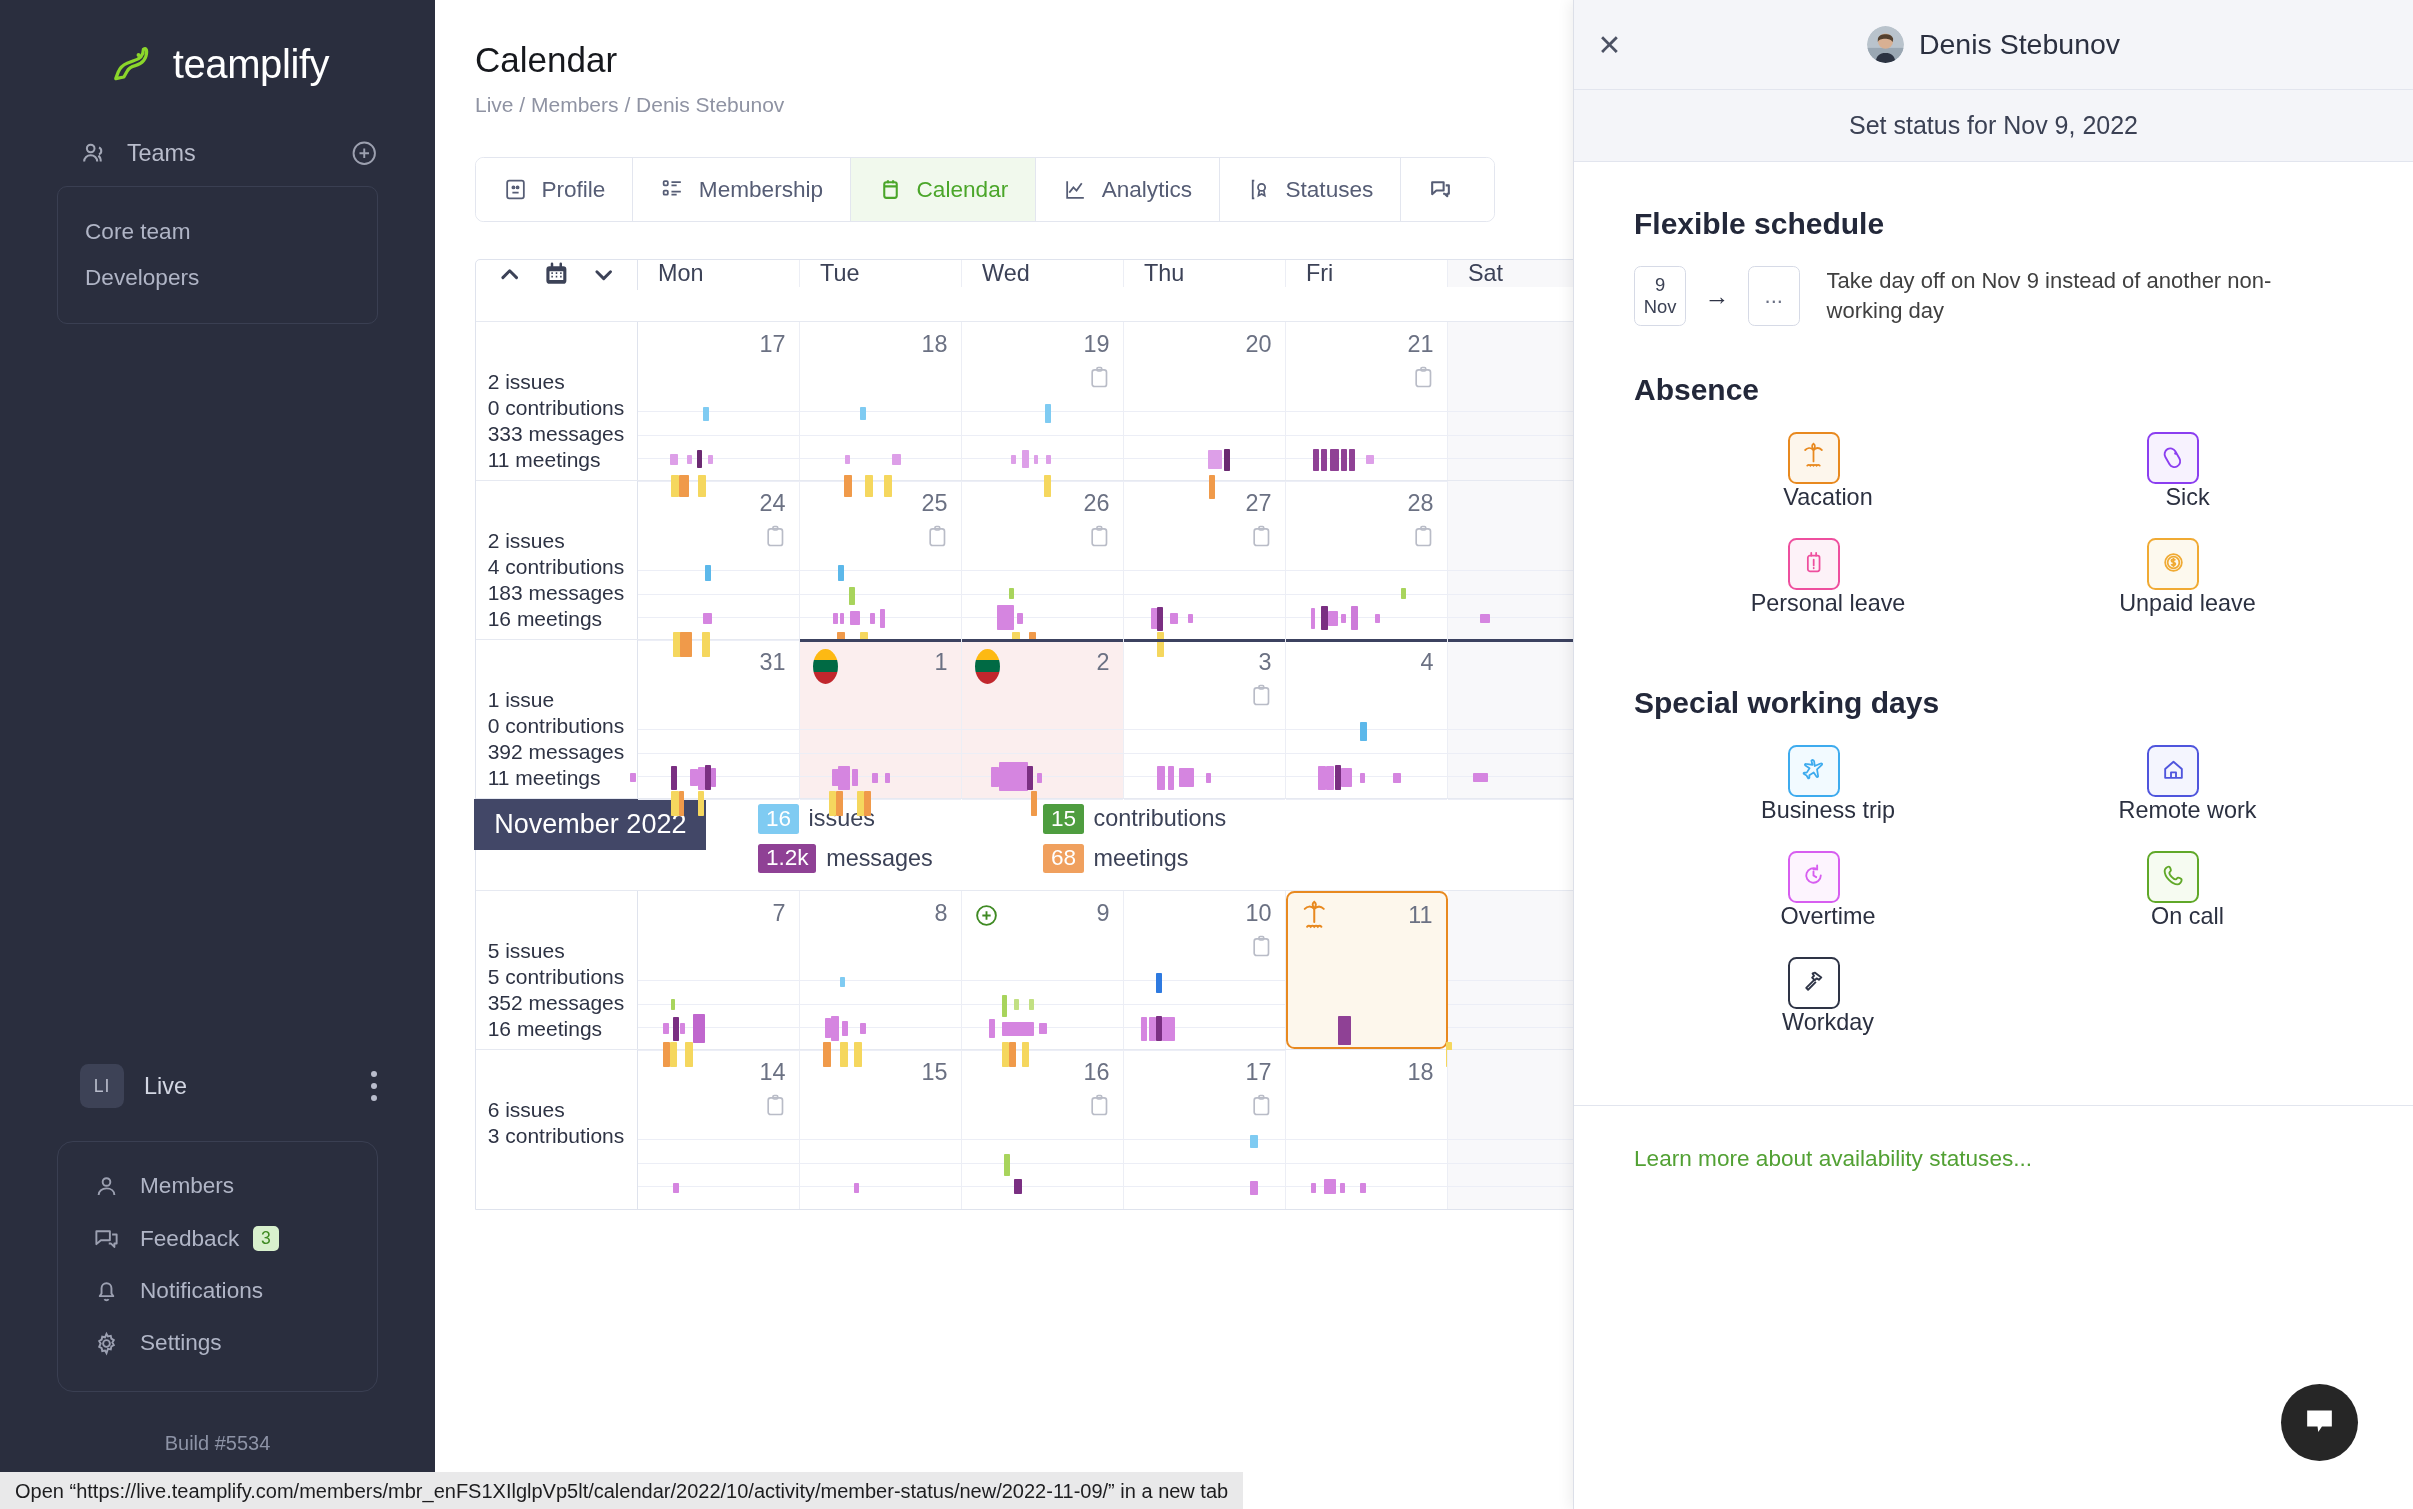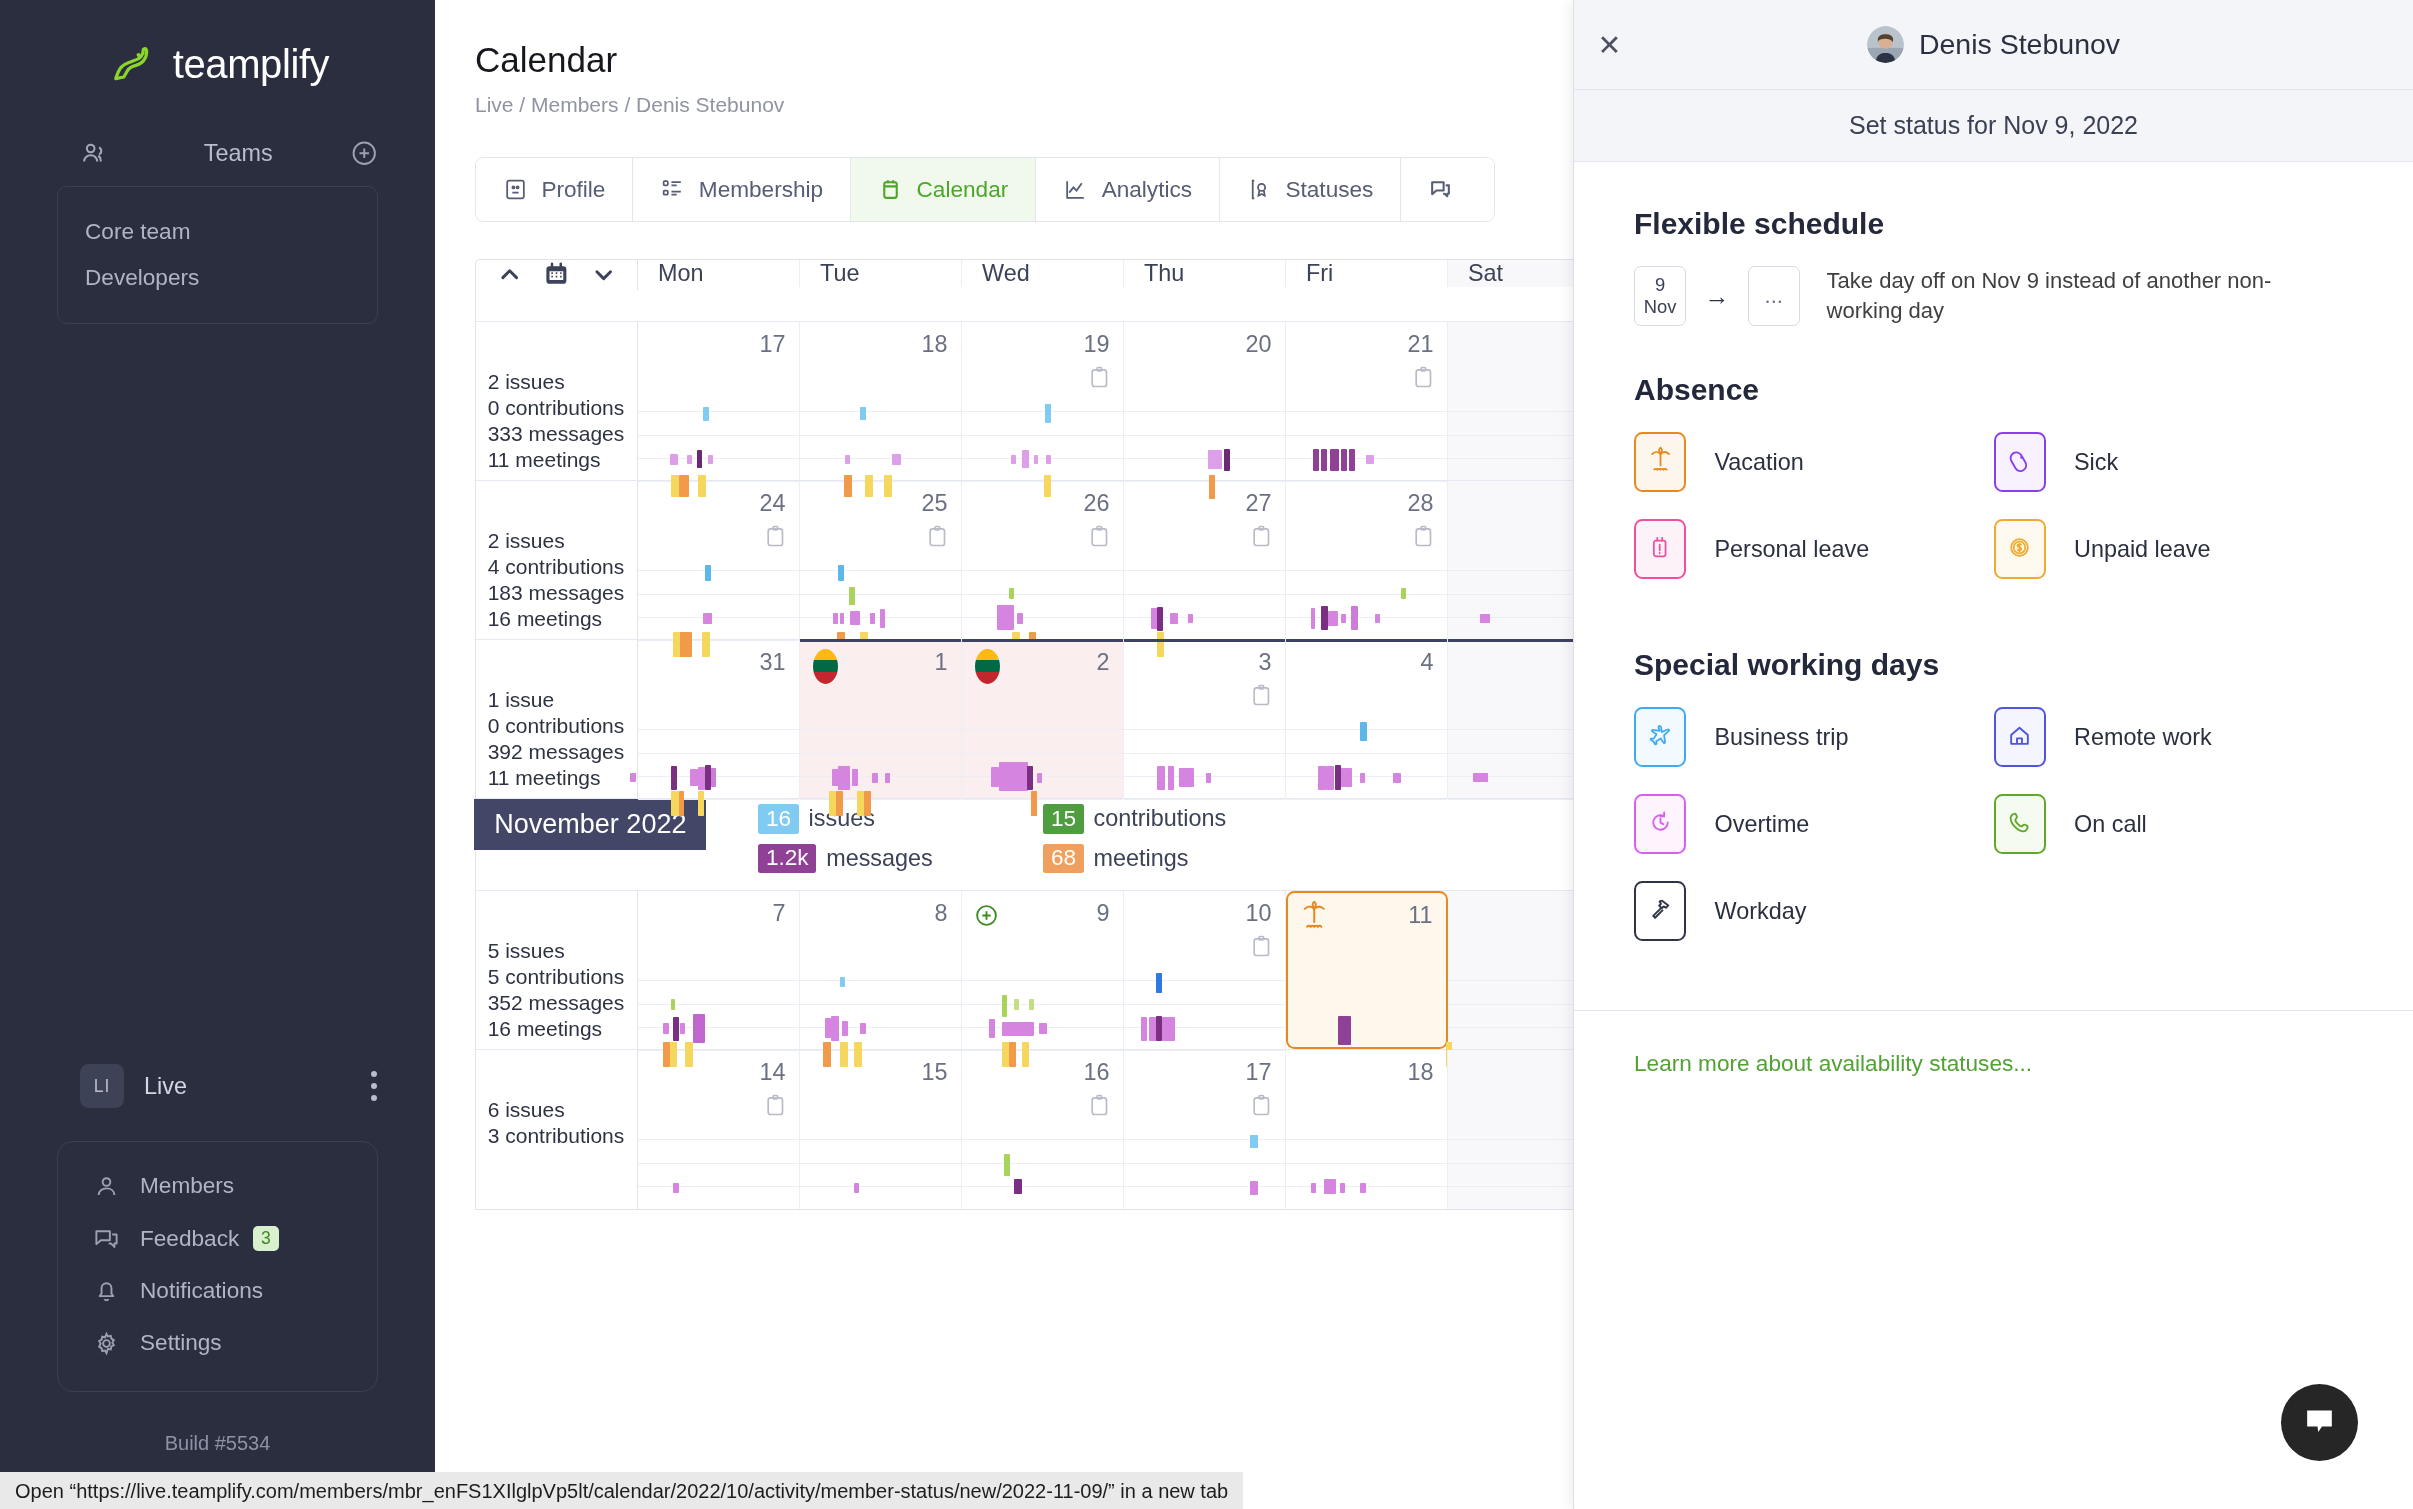--- a/index.html
+++ b/index.html
@@ -22,21 +22,20 @@
   .logo-row {
     display: flex; align-items: center; justify-content: center;
     gap: 15px; padding-top: 38px;
   }
   .logo-bird { width: 52px; height: 52px; }
   .logo-text { font-size: 40px; color: #fff; font-weight: 400; letter-spacing: -0.4px; }
 
   .nav-header {
     display: flex; align-items: center;
     margin: 49px 57px 4px 80px;
-    text-align: center;
   }
   .nav-header .ico { width: 28.5px; height: 28.5px; flex: 0 0 28.5px; opacity:.85;}
   .nav-header .lbl { font-size: 23.4px; color: #b9bdcc; margin-left: 18.4px; flex:1; }
   .plus-circle { width: 28.5px; height: 28.5px; flex:0 0 28.5px; opacity:.8 }
 
   .group-box {
     margin: 18.4px 57px 0 57px;
     border: 0.8px solid #3a3f52;
     border-radius: 10px;
     padding: 22px 0 22px 0;
@@ -179,21 +178,21 @@
   }
   .arrow-r { font-size: 25px; color: #2f3446; }
   .dotsbox {
     width: 52px; height: 60px; border: 0.8px solid #d6dae6; border-radius: 6.7px;
     display:flex; align-items:center; justify-content:center;
     font-size: 22px; color: #6a7084;
   }
   .flex-desc { font-size: 22px; color: #404040; line-height: 30px; max-width: 469px; margin-left: 8.4px;}
 
   .opt-grid { display:flex; flex-wrap:wrap; margin-bottom: 42px; }
-  .opt { width: 50%; display:flex; align-items:center; margin-bottom: 27px; }
+  .opt { width: 50%; display:flex; align-items:center; margin-bottom: 27px; flex-direction: column; }
   .opt-tile {
     width: 52px; height: 60px; border-radius: 8.4px; border: 2.5px solid #ccc;
     display:flex; align-items:center; justify-content:center; flex:0 0 52px;
   }
   .opt-lbl { font-size: 23.4px; color: #2b3040; margin-left: 28.5px; }
 
   .panel-divider { border-top: 0.8px solid #e2e5ee; margin: 6.7px 0 0 0; }
   .learn-link { font-size: 22.6px; color: #52a134; padding: 40px 0 0 60px; }
 
   .chat-fab {

